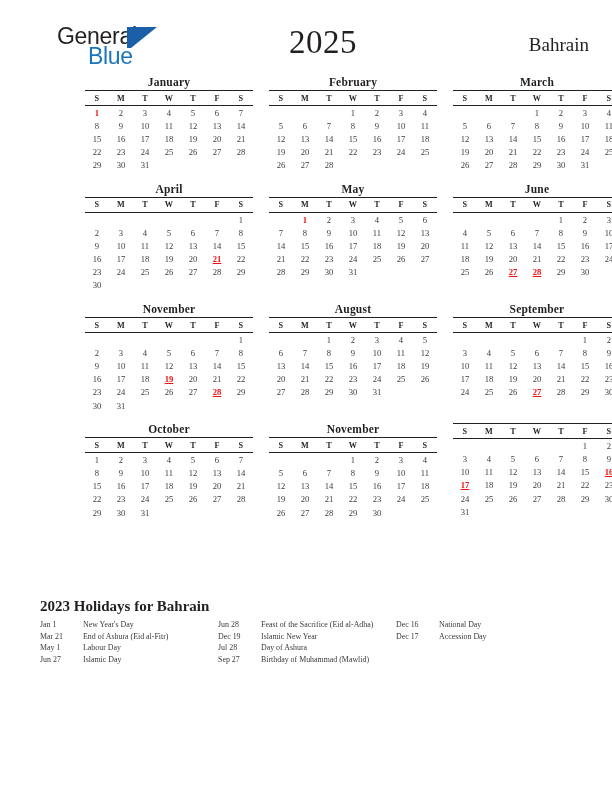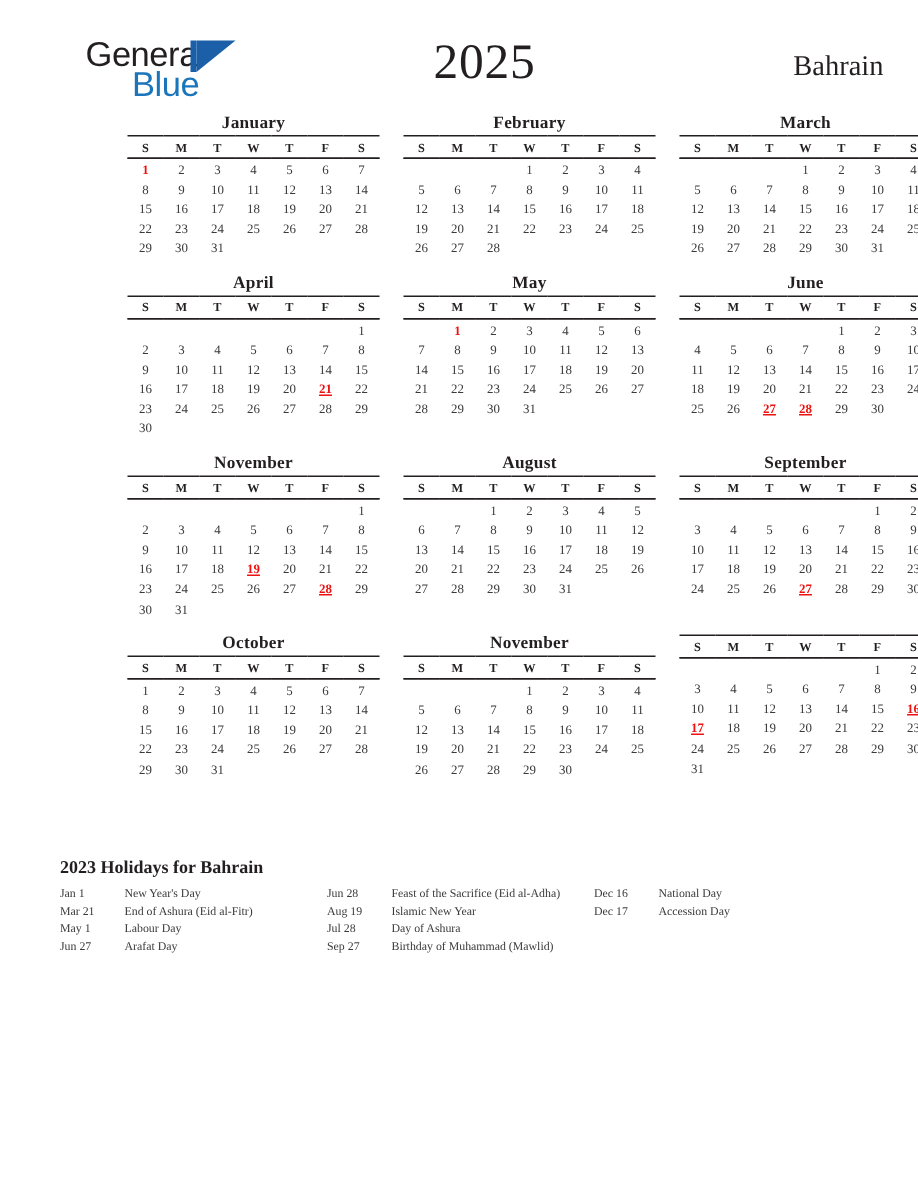--- a/index.html
+++ b/index.html
@@ -160,24 +160,25 @@
 
   
   .holidays {
     position: absolute;
     left: 40px;
     top: 571px;
     width: 536px;
   }
   .holidays-title {
     font-family: "Liberation Serif", serif;
-    font-size: 12px;
+    font-size: 15px;
     font-weight: bold;
     color: #231f20;
     margin-bottom: 4px;
+    margin-top: 27px;
   }
   .holiday-cols {
     display: flex;
     width: 536px;
   }
   .holiday-col {
     width: 178px;
     padding-right: 6px;
     box-sizing: border-box;
   }
@@ -1011,30 +1012,30 @@
           <div class="holiday-row">
             <span class="holiday-date">Mar 21</span>
             <span class="holiday-name">End of Ashura (Eid al-Fitr)</span>
           </div>
           <div class="holiday-row">
             <span class="holiday-date">May 1</span>
             <span class="holiday-name">Labour Day</span>
           </div>
           <div class="holiday-row">
             <span class="holiday-date">Jun 27</span>
-            <span class="holiday-name">Arafat Day</span>
+            <span class="holiday-name">Islamic Day</span>
           </div>
         </div>
         <div class="holiday-col">
           <div class="holiday-row">
             <span class="holiday-date">Jun 28</span>
             <span class="holiday-name">Feast of the Sacrifice (Eid al-Adha)</span>
           </div>
           <div class="holiday-row">
-            <span class="holiday-date">Aug 19</span>
+            <span class="holiday-date">Dec 19</span>
             <span class="holiday-name">Islamic New Year</span>
           </div>
           <div class="holiday-row">
             <span class="holiday-date">Jul 28</span>
             <span class="holiday-name">Day of Ashura</span>
           </div>
           <div class="holiday-row">
             <span class="holiday-date">Sep 27</span>
             <span class="holiday-name">Birthday of Muhammad (Mawlid)</span>
           </div>

